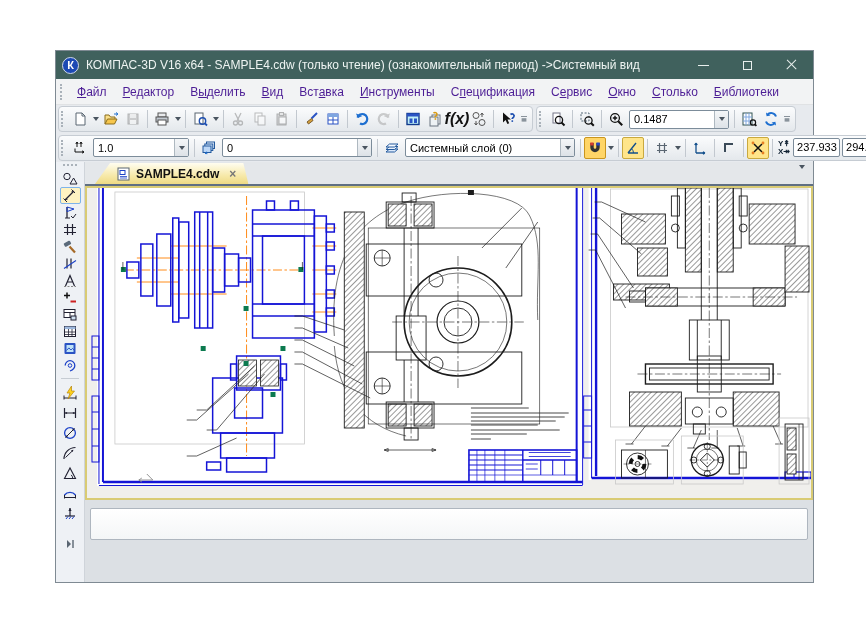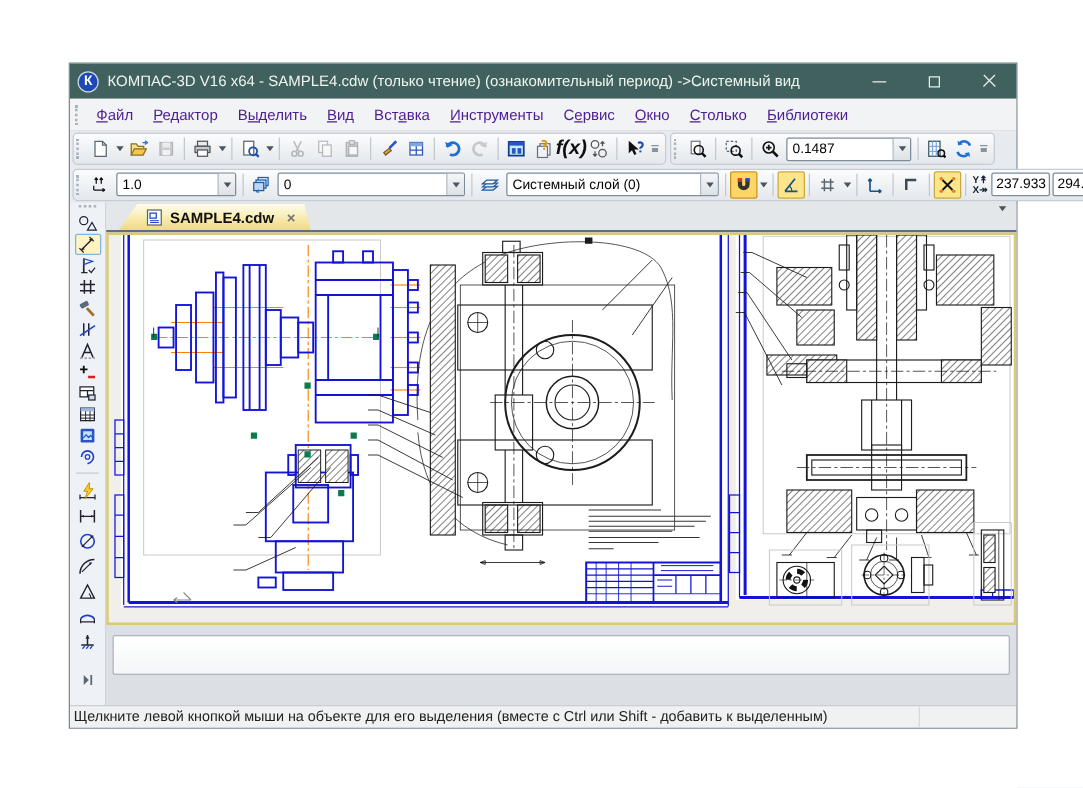--- a/index.html
+++ b/index.html
@@ -105,20 +105,21 @@
   </div>
 
   <div class="menubar">
     <span class="mgrip"></span>
     <span class="mi"><span></span><u>Ф</u><span>айл</span></span>
     <span class="mi"><span></span><u>Р</u><span>едактор</span></span>
     <span class="mi"><span>В</span><u>ы</u><span>делить</span></span>
     <span class="mi"><span></span><u>В</u><span>ид</span></span>
     <span class="mi"><span>Вст</span><u>а</u><span>вка</span></span>
     <span class="mi"><span></span><u>И</u><span>нструменты</span></span>
+    <span class="mi"><span>С</span><u>п</u><span>ецификация</span></span>
     <span class="mi"><span>С</span><u>е</u><span>рвис</span></span>
     <span class="mi"><span></span><u>О</u><span>кно</span></span>
     <span class="mi"><span></span><u>С</u><span>только</span></span>
     <span class="mi"><span></span><u>Б</u><span>иблиотеки</span></span>
   </div>
 
   <div class="tbrow tb1">
     <div class="tbgroup">
       <span class="grip"></span>
       <div class="b">
@@ -854,17 +855,13 @@
           <rect x="382" y="2" width="6" height="5" fill="#1c1c1c"></rect>
         </svg>
       </div>
 
       <div class="bottompane">
         <div class="msgbox"></div>
       </div>
     </div>
   </div>
 
-  <div class="statusbar">
-    <div class="stmsg">Щелкните левой кнопкой мыши на объекте для его выделения (вместе с Ctrl или Shift - добавить к выделенным)</div>
-    <div class="stpane"></div>
-  </div>
 </div>
 
 </body></html>

